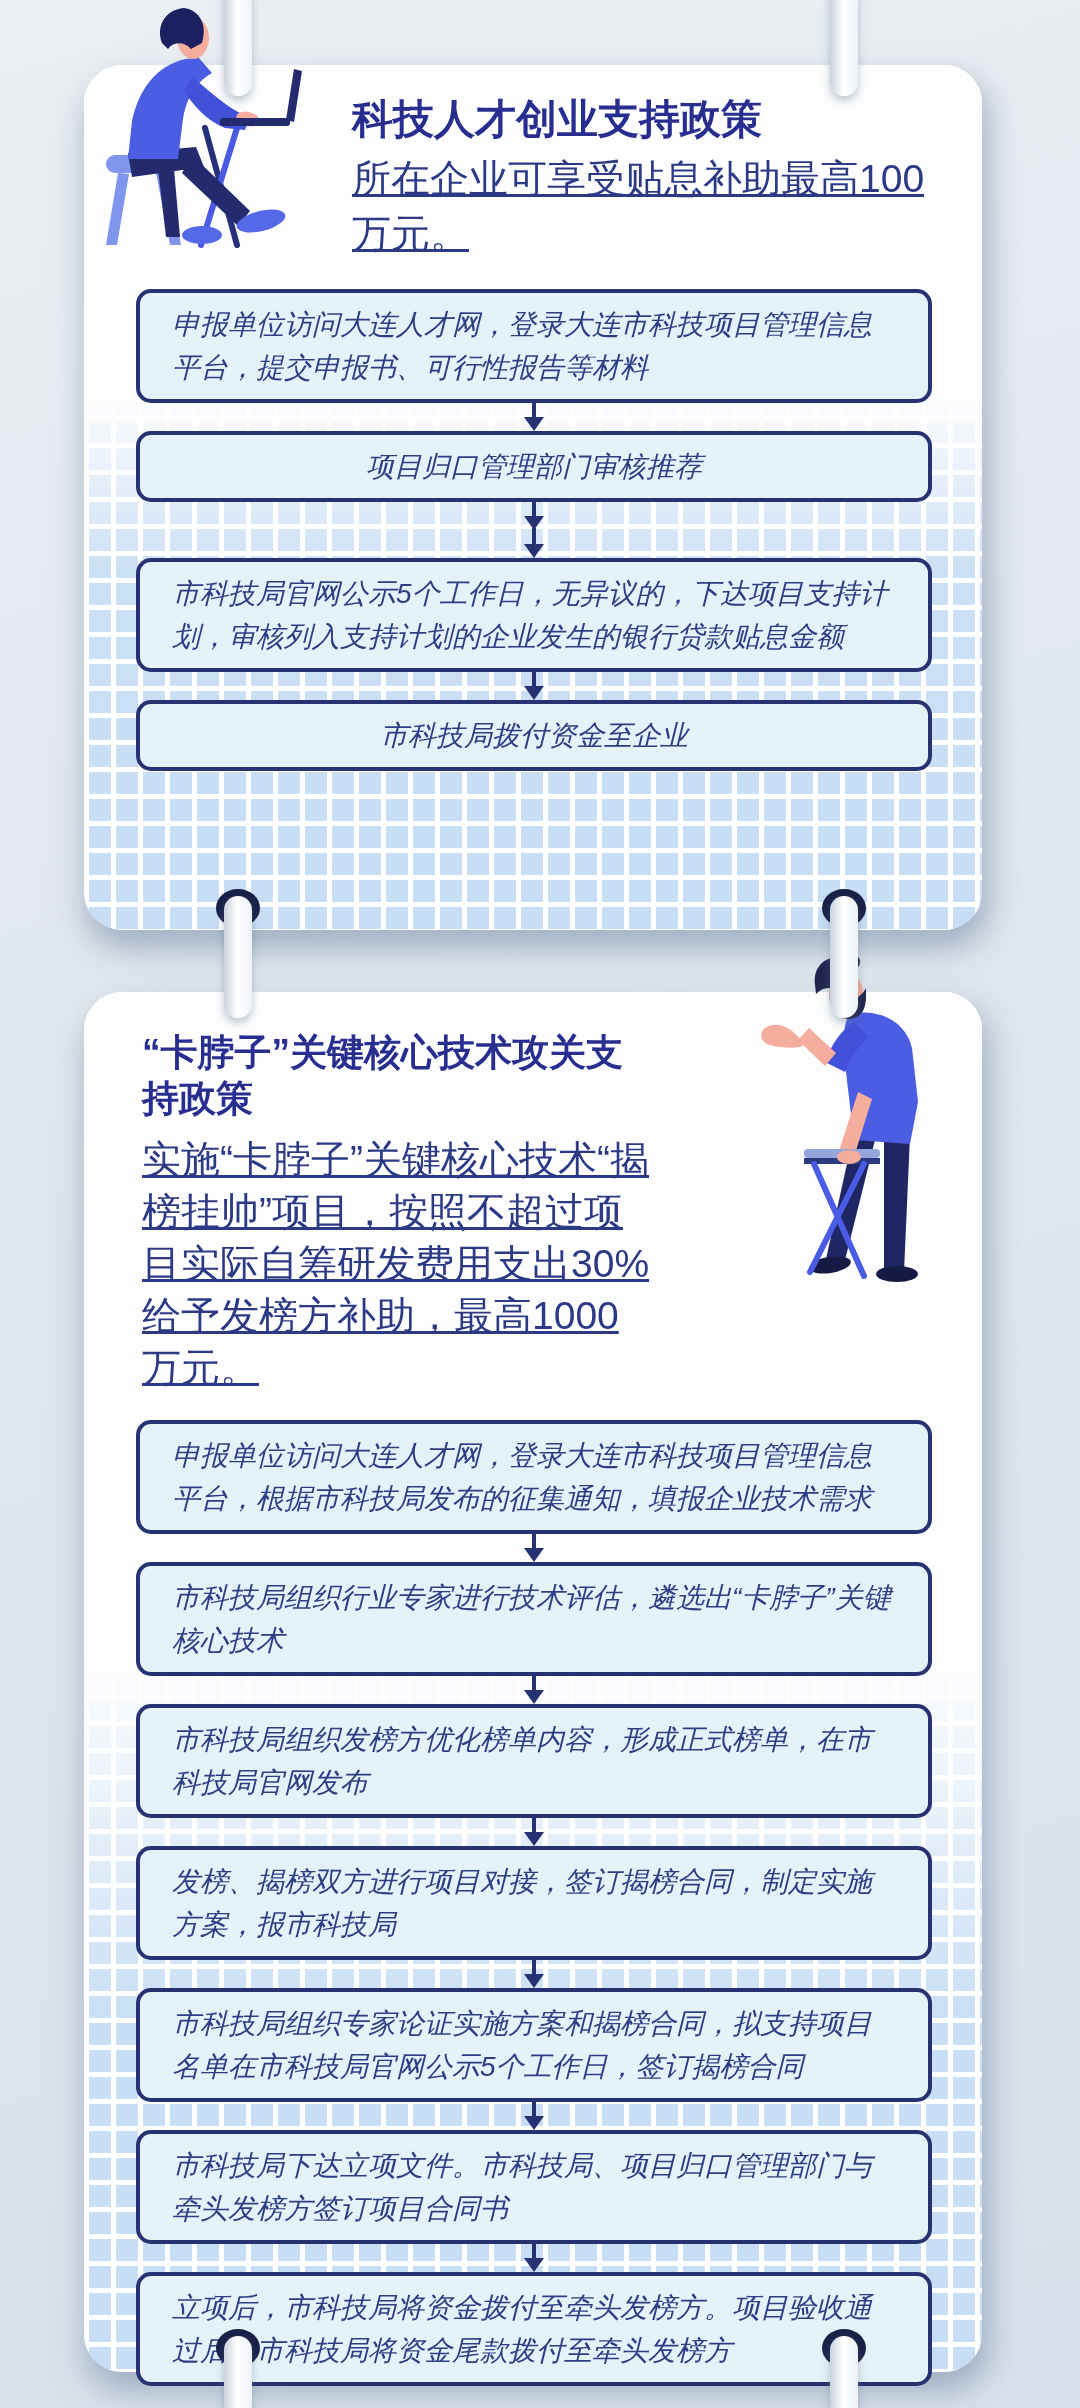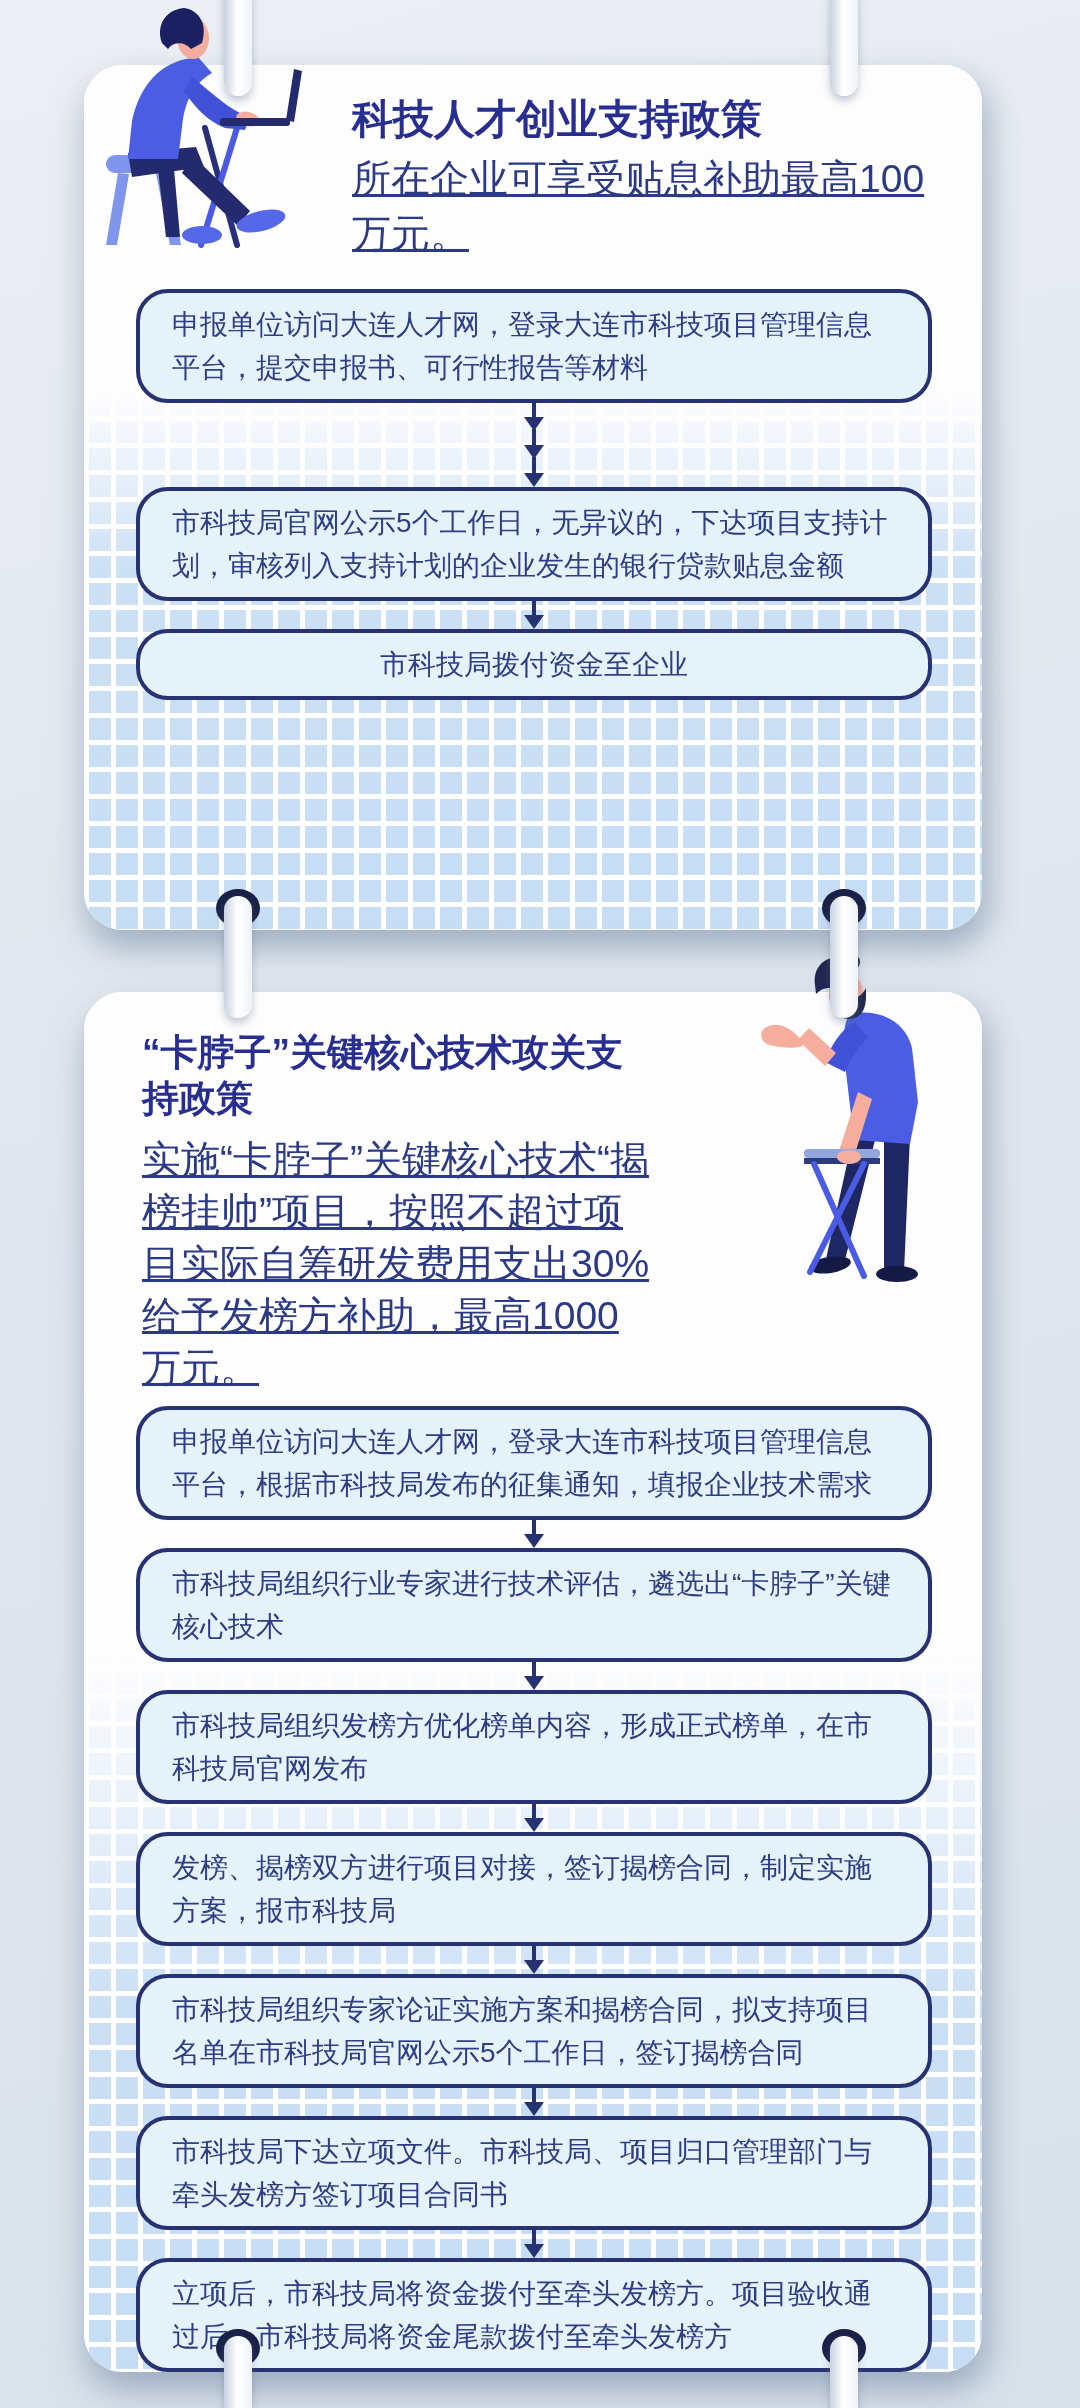--- a/index.html
+++ b/index.html
@@ -54,25 +54,26 @@
   .card-title{font-weight:bold;color:#282e8f;}
   .card-desc{color:#2c3a86;text-decoration:underline;}
   #card1 .header{padding:34px 40px 0 268px;}
   #card1 .card-title{font-size:41px;line-height:40px;margin-bottom:12px;}
   #card1 .card-desc{font-size:39px;line-height:55px;width:605px;}
   #card2 .header{padding:38px 330px 0 58px;}
   #card2 .card-title{font-size:37px;line-height:46px;margin-bottom:12px;}
   #card2 .card-desc{font-size:39px;line-height:52px;}
   
   .steps{margin:28px 50px 0 52px;}
-  #card2 .steps{margin-top:12px;}
+  #card2 .steps{margin-top:26px;}
   .step-box{
-    border:4px solid #273272;border-radius:32px;background:#e6f2f9;
+    border:4px solid #273272;border-radius:15px;background:#e6f2f9;
     color:#2e3e84;font-size:28px;line-height:43px;padding:10px 32px;
     box-sizing:border-box;
+    font-style:italic;
   }
   .step-box.center{text-align:center;}
   .flow-arrow{position:relative;height:28px;width:20px;margin:0 auto;}
   .flow-arrow::before{
     content:"";position:absolute;left:8px;top:-2px;width:4px;height:18px;background:#273272;
   }
   .flow-arrow::after{
     content:"";position:absolute;left:0;top:14px;width:0;height:0;
     border-left:10px solid transparent;border-right:10px solid transparent;
     border-top:14px solid #273272;
@@ -121,20 +122,21 @@
     </svg>
 
     <div class="card-content">
       <div class="header">
         <div class="card-title">科技人才创业支持政策</div>
         <div class="card-desc">所在企业可享受贴息补助最高100万元。</div>
       </div>
       <div class="steps">
         <div class="step-box">申报单位访问大连人才网，登录大连市科技项目管理信息平台，提交申报书、可行性报告等材料</div>
         <div class="flow-arrow"></div>
+        <div class="step-box center">项目归口管理部门审核推荐</div>
         <div class="flow-arrow"></div>
         <div class="flow-arrow"></div>
         <div class="step-box">市科技局官网公示5个工作日，无异议的，下达项目支持计划，审核列入支持计划的企业发生的银行贷款贴息金额</div>
         <div class="flow-arrow"></div>
         <div class="step-box center">市科技局拨付资金至企业</div>
       </div>
     </div>
   </section>
 
   <section class="card" id="card2">

